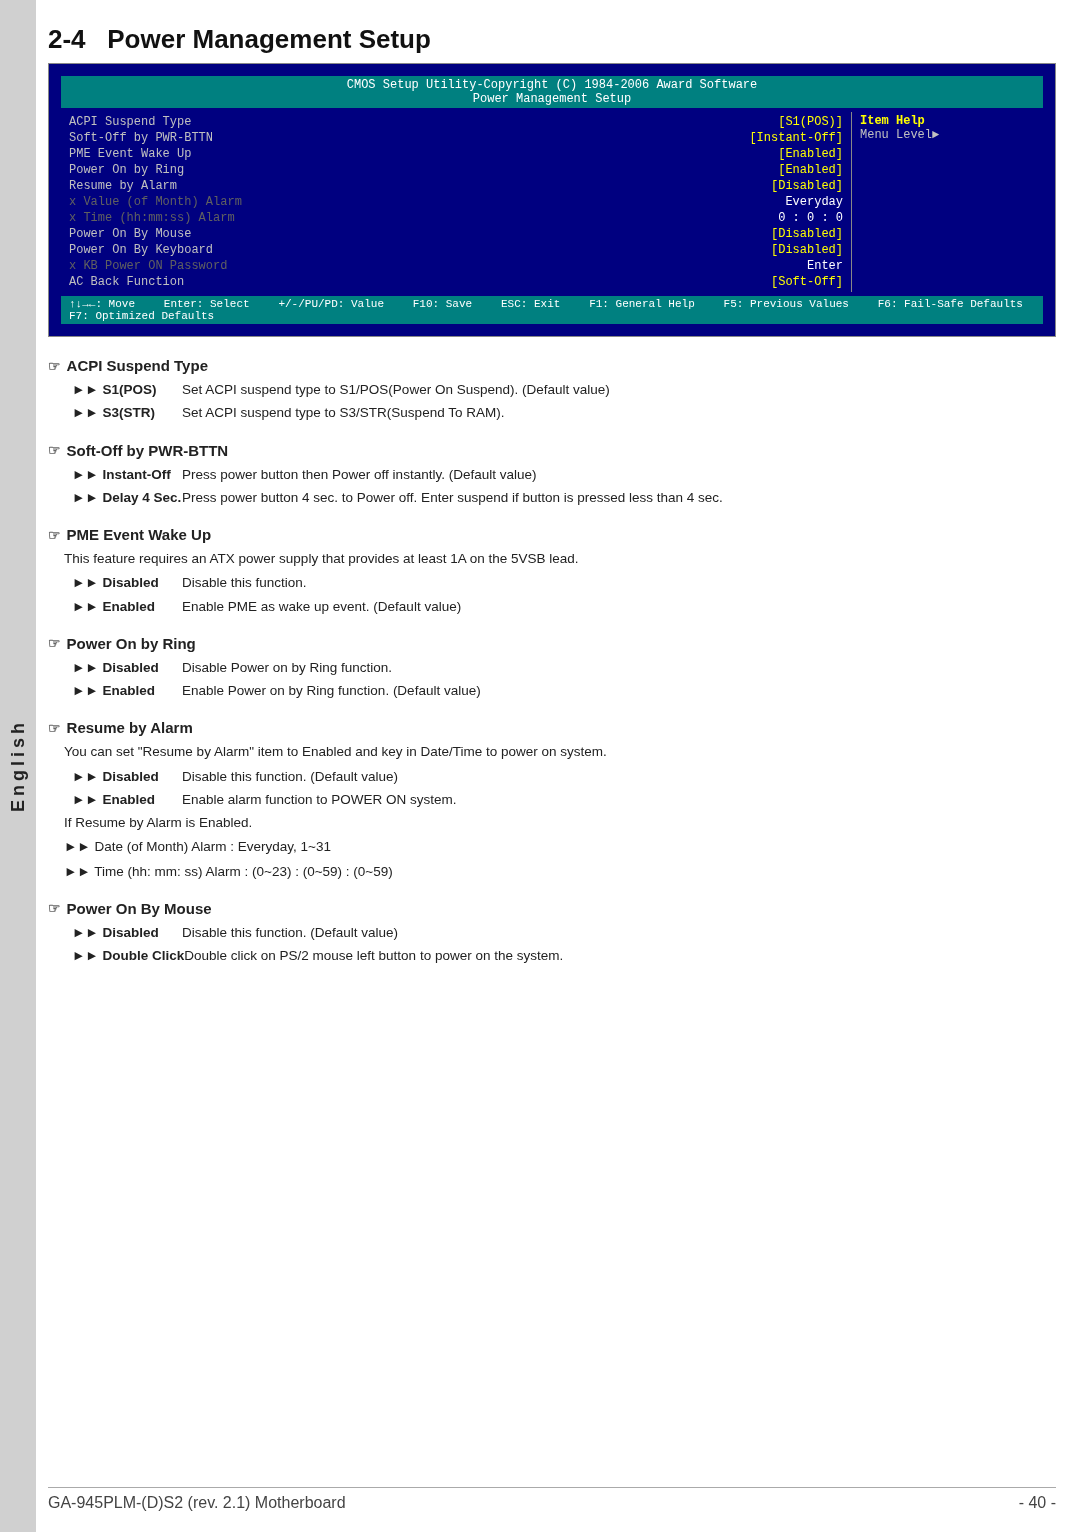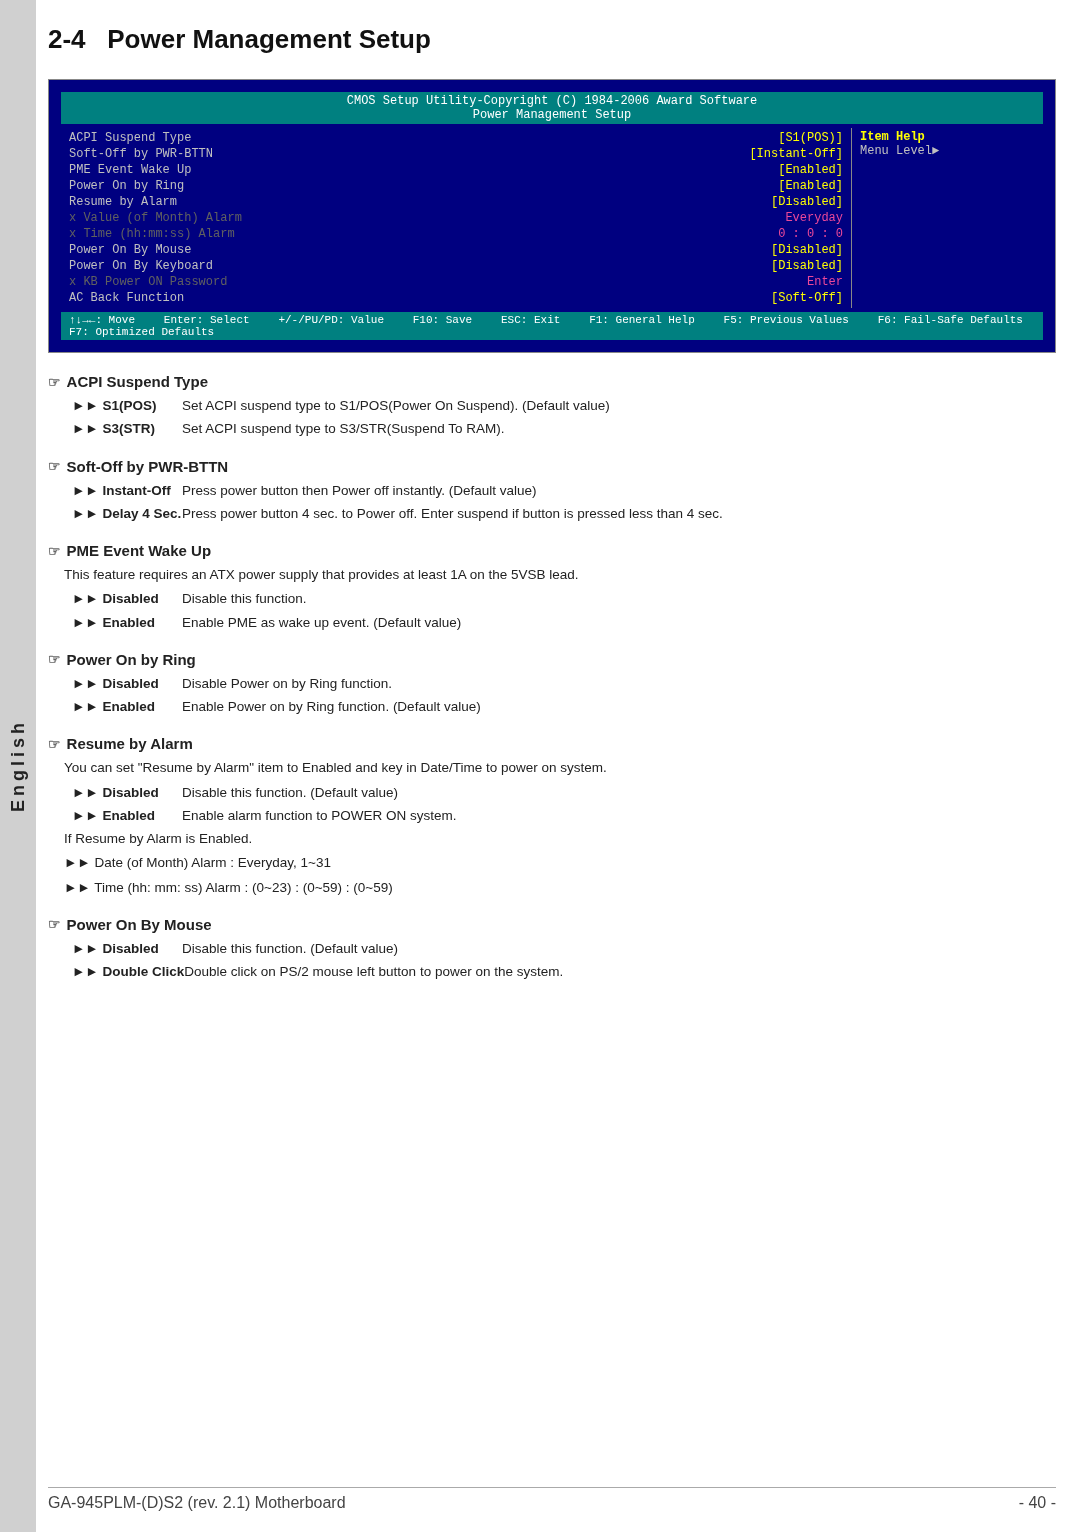--- a/index.html
+++ b/index.html
@@ -39,21 +39,21 @@
       margin-left: 48px;
       margin-right: 24px;
       padding-top: 24px;
       padding-bottom: 40px;
     }
 
     
     .page-title {
       font-size: 26px;
       font-weight: bold;
-      margin-bottom: 24px;
+      margin-bottom: 8px;
       color: #111;
     }
 
     
     .bios-box {
       border: 1px solid #888;
       background: #000080;
       color: #c0c0c0;
       font-family: 'Courier New', Courier, monospace;
       font-size: 12px;
@@ -86,21 +86,21 @@
       display: flex;
       justify-content: space-between;
       padding: 1px 0;
       color: #c0c0c0;
     }
     .bios-row.dim {
       color: #606060;
     }
     .bios-row .label { flex: 1; }
     .bios-row .value { color: #ffff00; margin-left: 8px; }
-    .bios-row.dim .value { color: #ec4899; }
+    .bios-row.dim .value { color: #ffffff; }
     .bios-help-title {
       color: #ffff00;
       font-weight: bold;
     }
     .bios-help-text {
       color: #c0c0c0;
     }
     .bios-footer {
       background: #008080;
       color: #ffffff;

